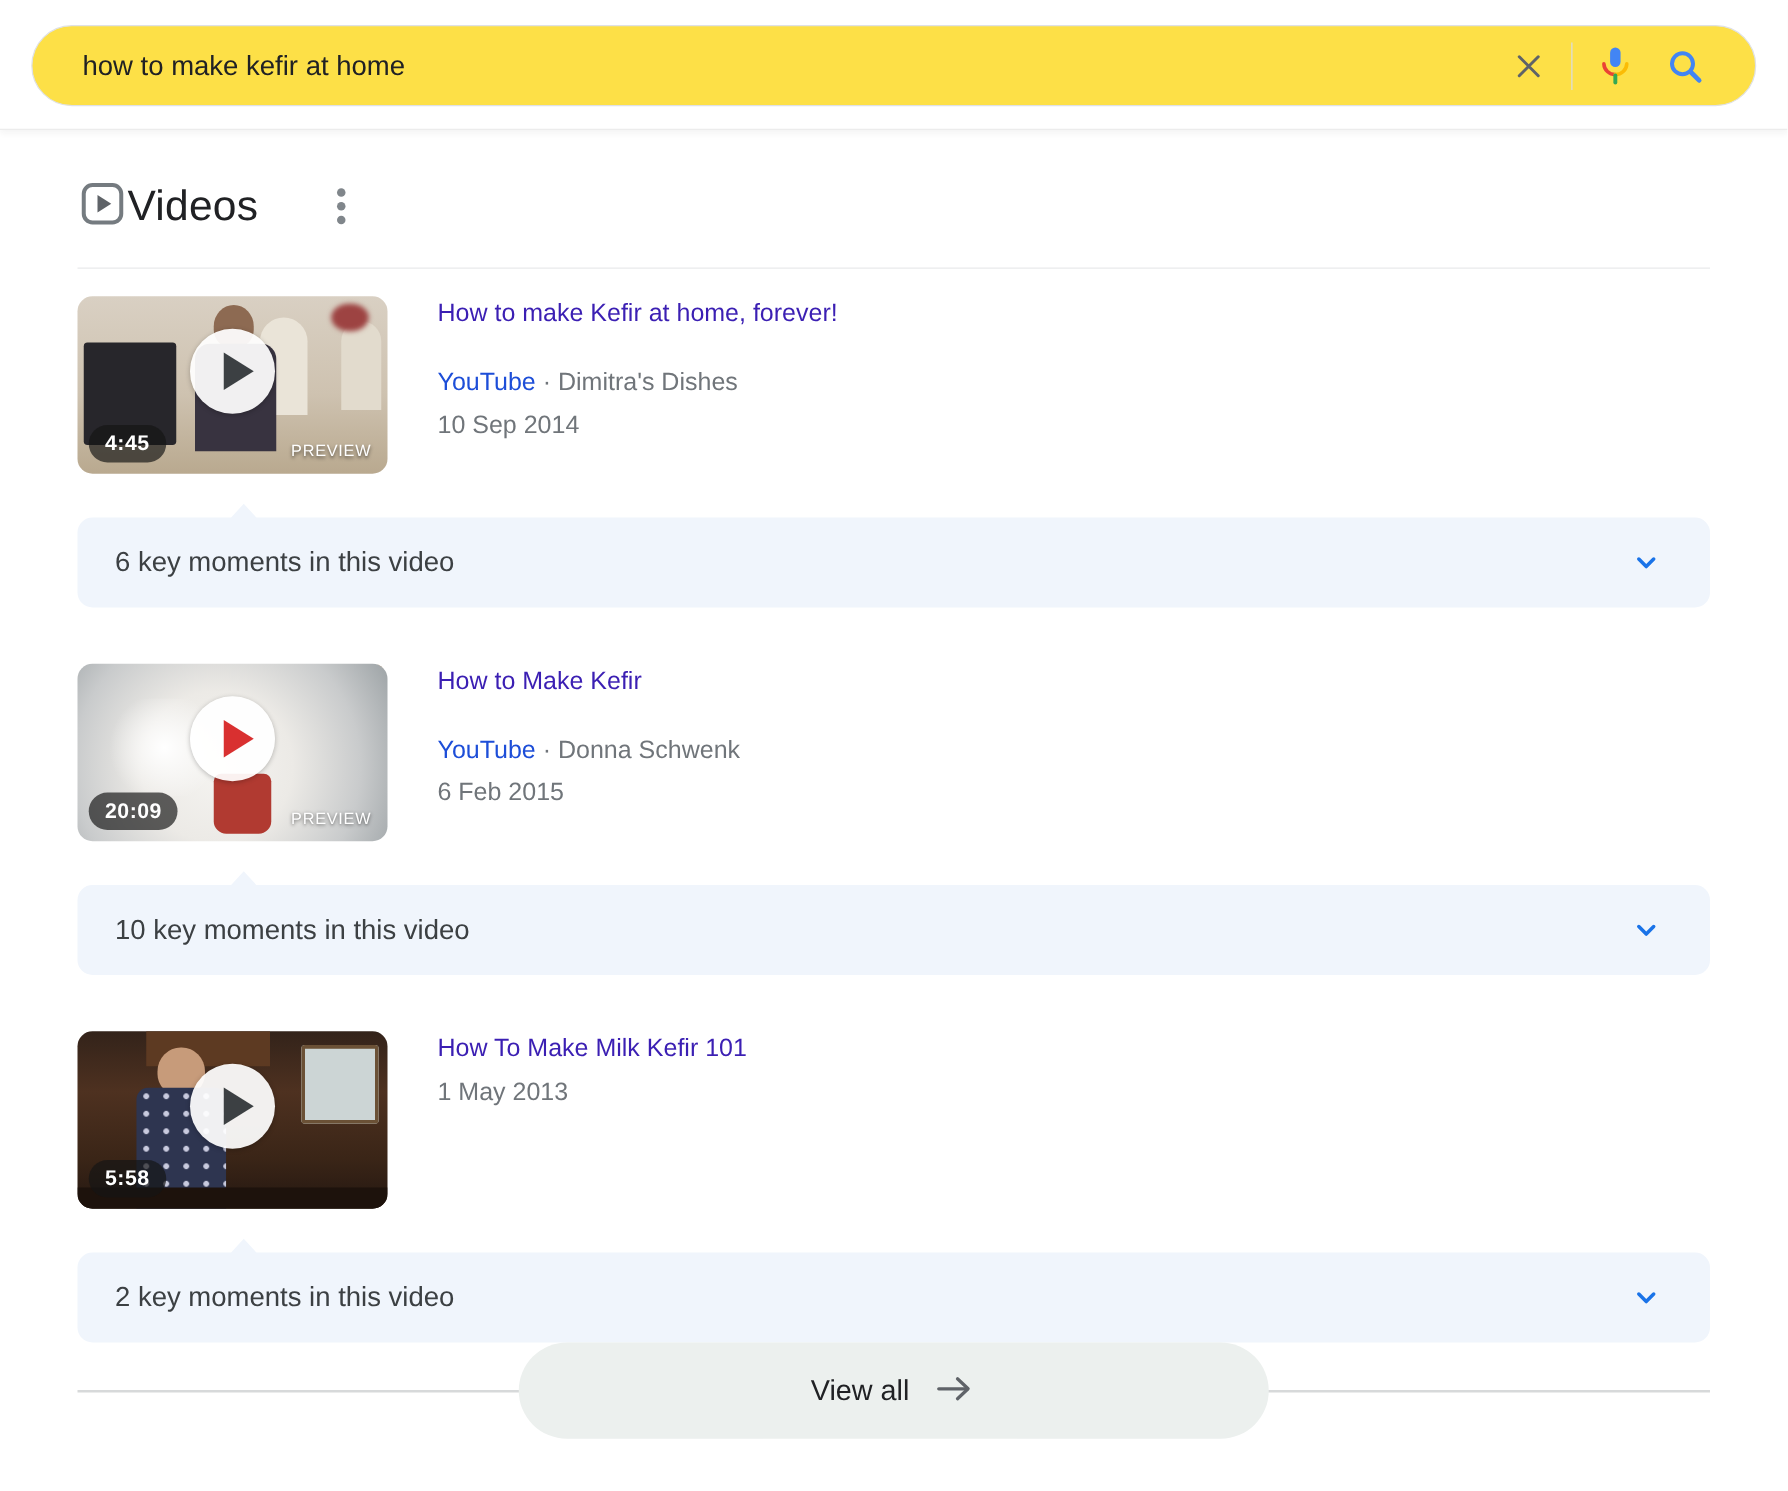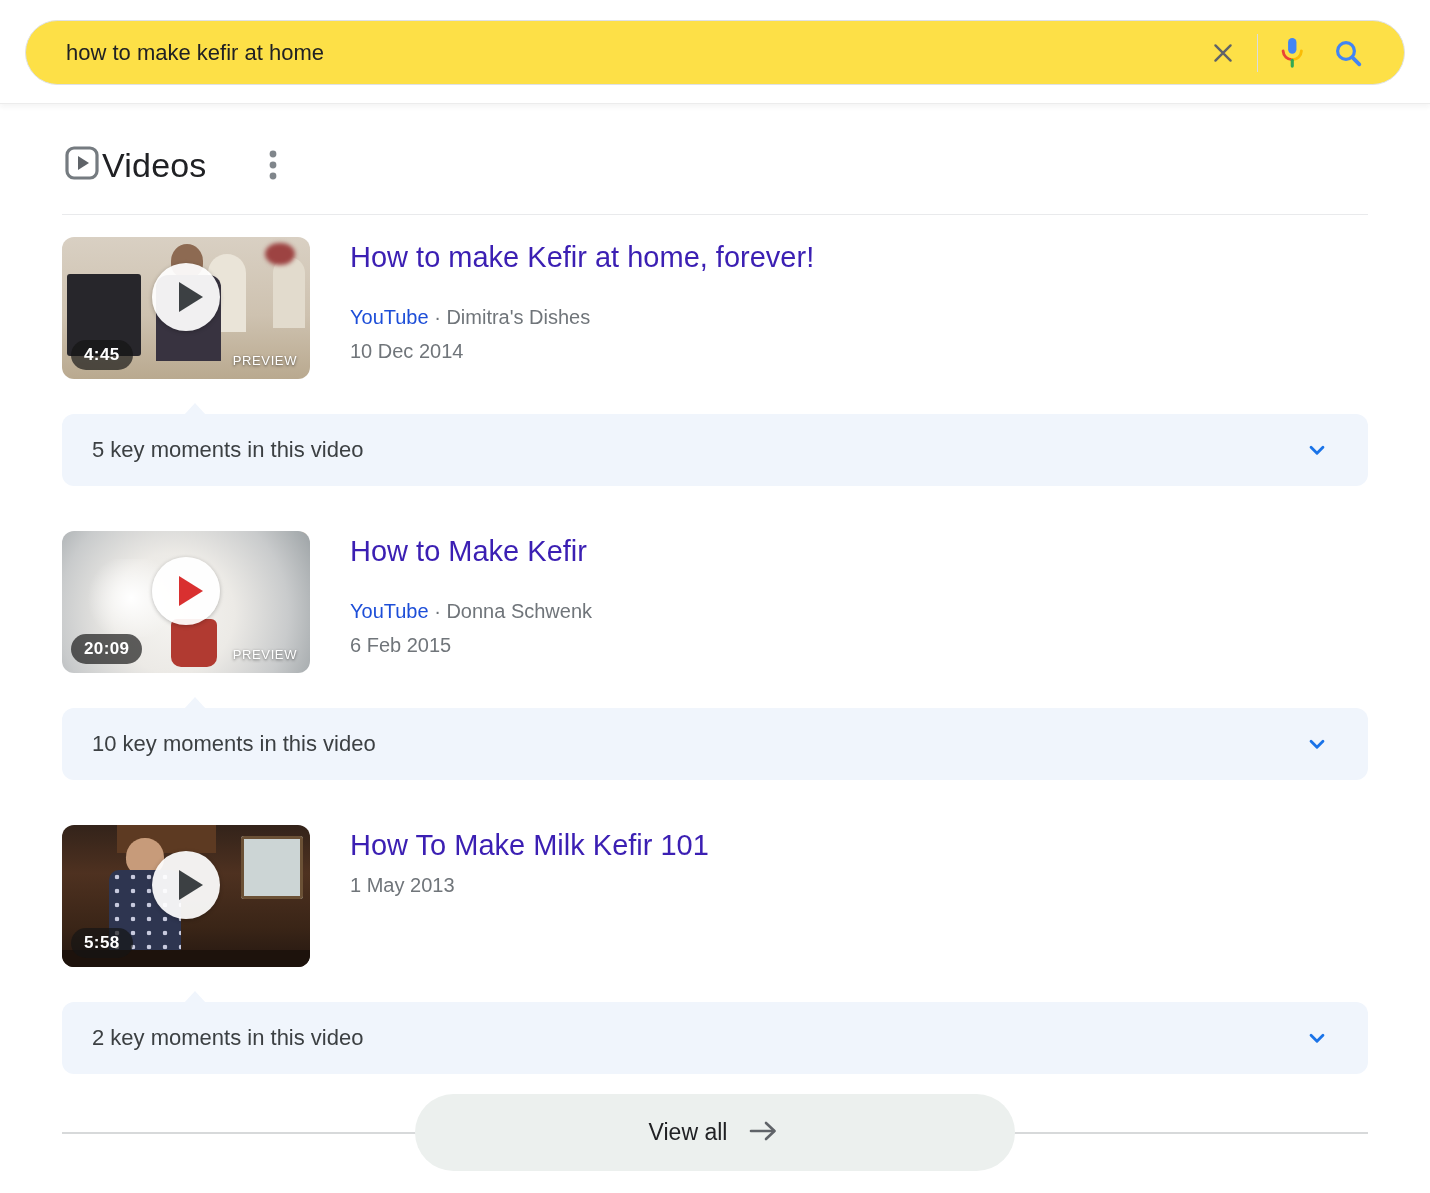--- a/index.html
+++ b/index.html
@@ -84,36 +84,36 @@
   .t3 .head { position:absolute; left:26%; top:9%; width:15%; height:27%;
               background:#c79b7a; border-radius:50% 50% 44% 44%; }
   .t3 .body { position:absolute; left:19%; top:32%; width:29%; height:68%;
               background:#2e3550;
               background-image:radial-gradient(circle, #c8cade 2px, rgba(0,0,0,0) 2.6px);
               background-size:16px 14px; border-radius:10px 10px 0 0; }
   .t3 .counter { position:absolute; left:0; bottom:0; width:100%; height:12%;
                  background:#1d120c; }
 
   .vtext { padding-left:40px; padding-top:2px; }
-  .vtitle { font-size:29px; line-height:1.25; color:#3b1fb3; cursor:pointer; }
+  .vtitle { font-size:20px; line-height:1.25; color:#3b1fb3; cursor:pointer; }
   .vmeta { margin-top:31px; font-size:20px; color:#70757a; }
   .vmeta .src { color:#1d4ed8; }
   .vdate { margin-top:11px; font-size:20px; color:#70757a; }
 
   
   .kmbar { position:relative; margin-top:35px; height:72px; background:#f0f5fc;
            border-radius:12px; display:flex; align-items:center; cursor:pointer; }
   .kmbar .notch { position:absolute; top:-11px; left:122px; width:0; height:0;
                   border-left:11px solid transparent; border-right:11px solid transparent;
                   border-bottom:12px solid #f0f5fc; }
   .kmlabel { padding-left:30px; font-size:22px; color:#3c4043; }
   .kmchev { margin-left:auto; margin-right:38px; display:flex; }
 
   
-  .viewall-wrap { position:relative; margin-top:20px; height:75px; }
+  .viewall-wrap { position:relative; height:75px; }
   .viewall-line { position:absolute; left:0; right:0; top:50%; height:2px;
                   background:#d7d9da; }
   .viewall-btn { position:absolute; left:50%; top:0; transform:translateX(-50%);
                  width:600px; height:77px; border:none; border-radius:39px;
                  background:#ecf0ee; display:flex; align-items:center; justify-content:center;
                  gap:20px; cursor:pointer; font-family:inherit; }
   .viewall-label { font-size:23px; color:#202124; }
 </style>
 </head>
 <body>
@@ -175,26 +175,26 @@
       <i class="flowers"></i>
       <i class="head"></i>
       <i class="body"></i>
       <span class="play"></span>
       <span class="duration">4:45</span>
       <span class="preview">PREVIEW</span>
     </div>
     <div class="vtext">
       <div class="vtitle">How to make Kefir at home, forever!</div>
       <div class="vmeta"><span class="src">YouTube</span> <span>·</span> <span>Dimitra's Dishes</span></div>
-      <div class="vdate">10 Dec 2014</div>
+      <div class="vdate">10 Sep 2014</div>
     </div>
   </div>
   <div class="kmbar">
     <i class="notch"></i>
-    <span class="kmlabel">5 key moments in this video</span>
+    <span class="kmlabel">6 key moments in this video</span>
     <span class="kmchev">
       <svg width="26" height="26" viewBox="0 0 24 24">
         <path d="M6.5 9.5 L12 15 L17.5 9.5" fill="none" stroke="#1a73e8" stroke-width="2.6" stroke-linecap="round" stroke-linejoin="round"></path>
       </svg>
     </span>
   </div>
 
   <div class="vrow second">
     <div class="thumb t2">
       <i class="swirl"></i>

